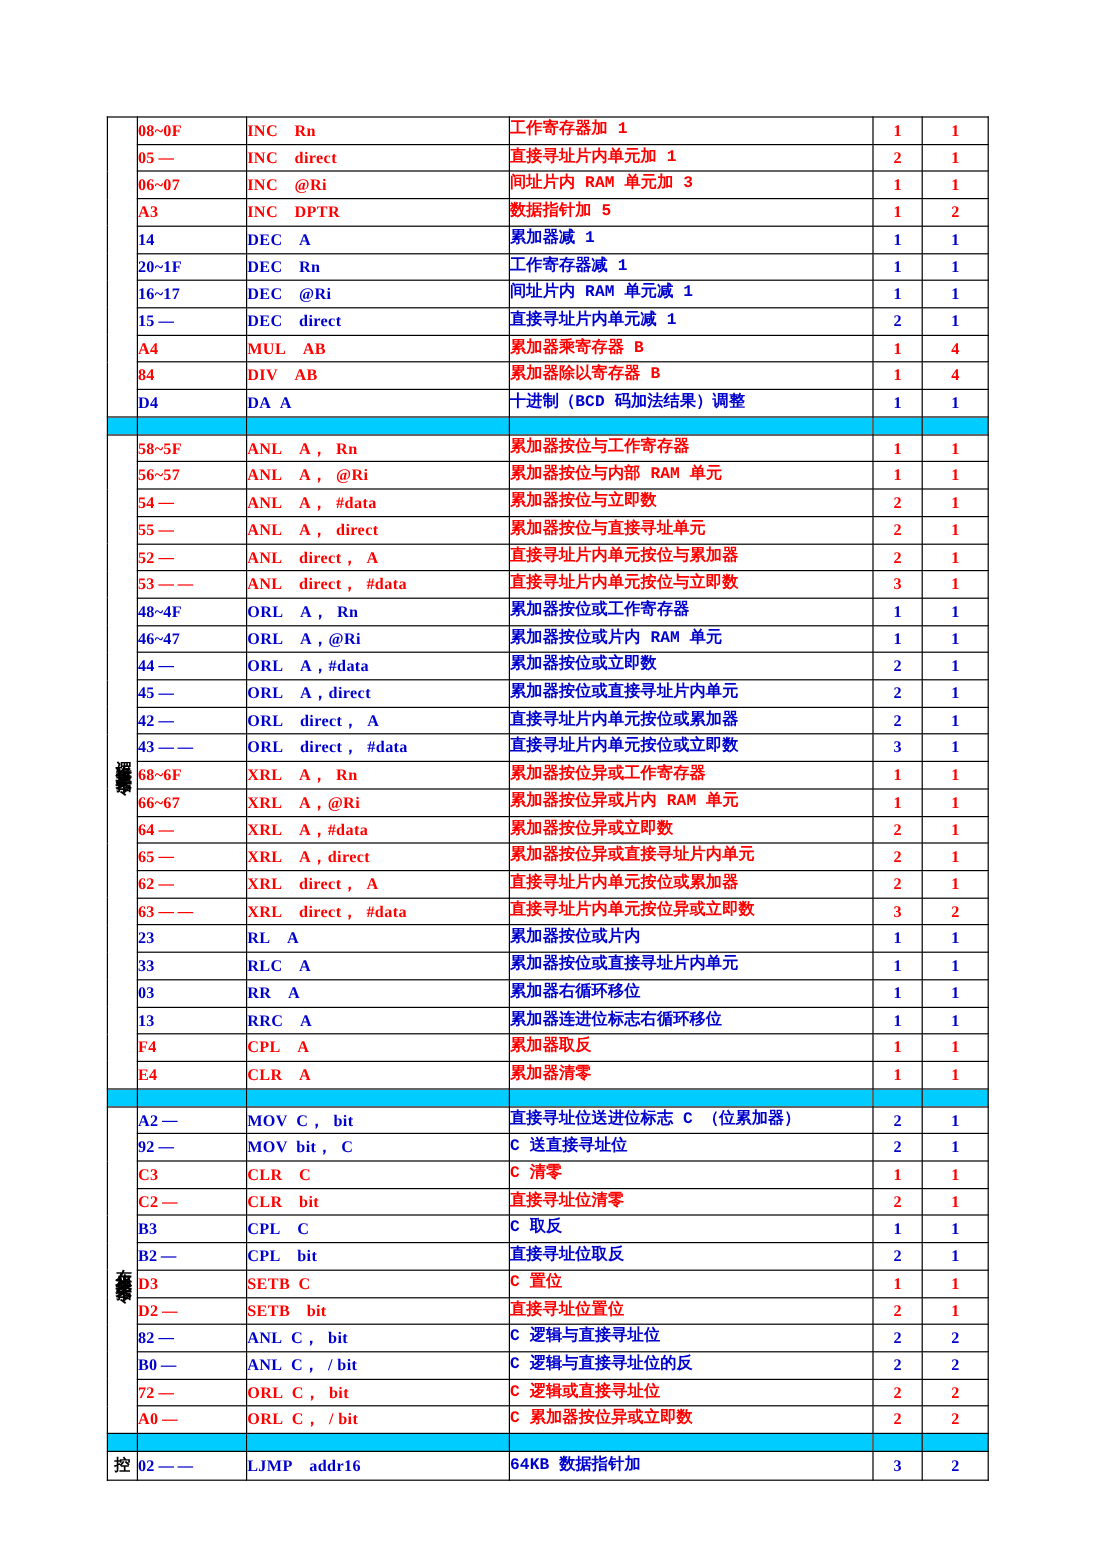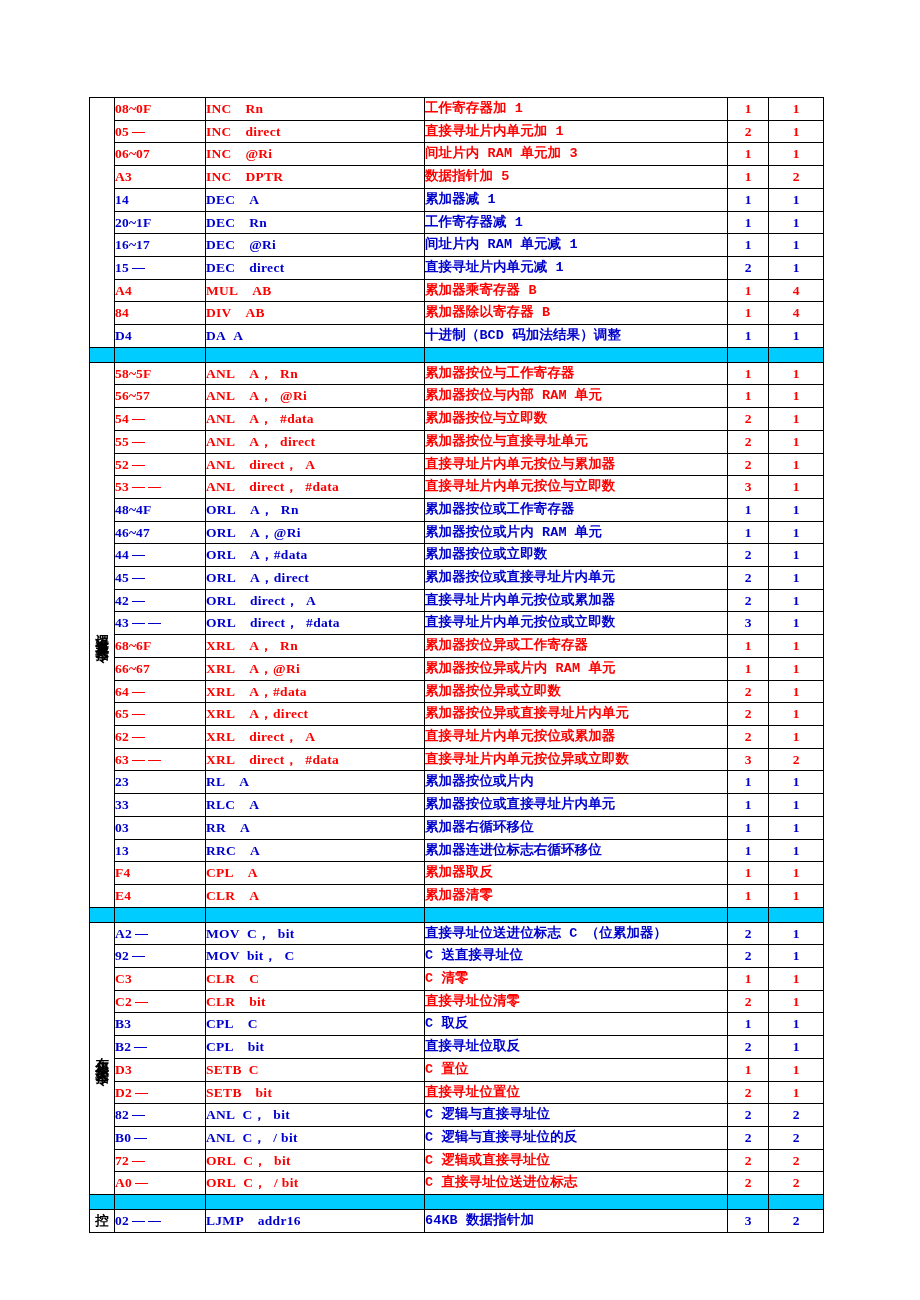--- a/index.html
+++ b/index.html
@@ -467,21 +467,21 @@
           <tr>
             <td class="op red"><span>72</span><span class="ul red"></span></td>
             <td class="mn red">ORL C， bit</td>
             <td class="desc red">C 逻辑或直接寻址位</td>
             <td class="num red">2</td>
             <td class="num red">2</td>
           </tr>
           <tr>
             <td class="op red"><span>A0</span><span class="ul red"></span></td>
             <td class="mn red">ORL C， / bit</td>
-            <td class="desc red">C 直接寻址位送进位标志</td>
+            <td class="desc red">C 累加器按位异或立即数</td>
             <td class="num red">2</td>
             <td class="num red">2</td>
           </tr>
           <tr class="sep">
             <td class="cat"></td>
             <td></td>
             <td></td>
             <td></td>
             <td></td>
             <td></td>

